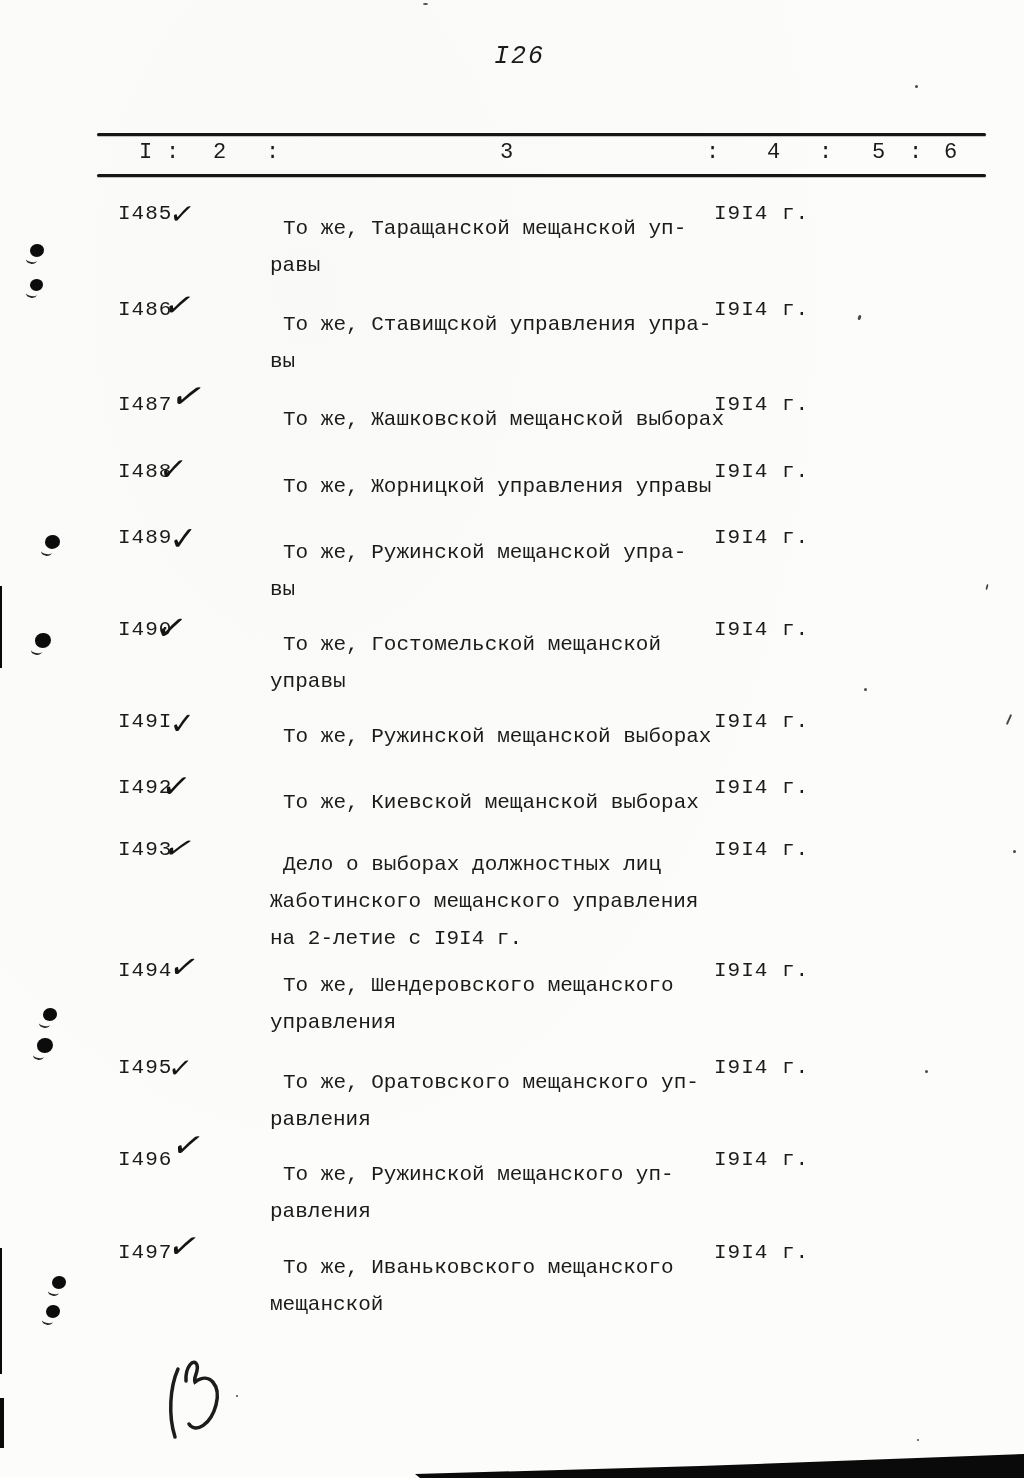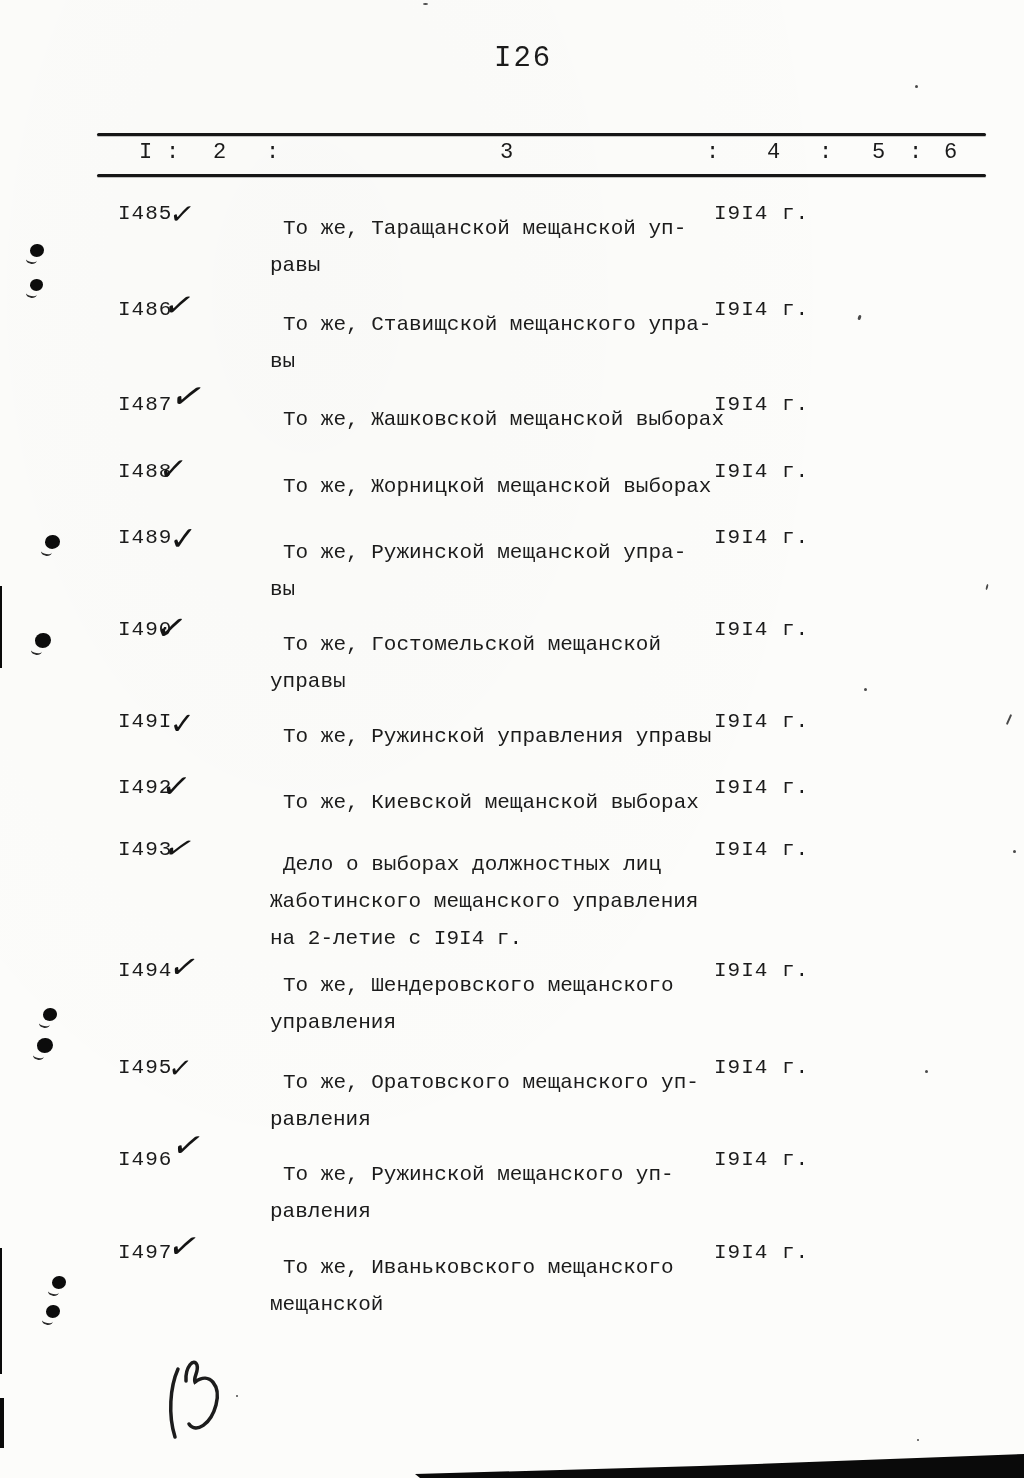--- a/index.html
+++ b/index.html
@@ -12,21 +12,21 @@
     position: relative;
   }
   .page {
     position: absolute; inset: 0;
     background:
       radial-gradient(ellipse at 30% 20%, rgba(0,0,0,0.012), transparent 60%),
       #fcfcfa;
   }
   .page-number {
     position: absolute; left: 494px; top: 42px;
-    font-size: 29px; letter-spacing: 2px;
+    font-size: 25px; letter-spacing: 2px; font-style: italic;
   }
   
   .rule {
     position: absolute; left: 97px; width: 889px; height: 3px;
     background: #161616;
     border-radius: 2px;
     box-shadow: 0 1px 0 rgba(20,20,20,0.25);
   }
   .rule-top { top: 133px; }
   .rule-bottom { top: 174px; }
@@ -119,54 +119,54 @@
     <div class="entry" style="top:202px">
       <span class="num">I485</span>
       <span class="check">✓</span>
       <div class="desc">То же, Таращанской мещанской уп-
 равы</div>
       <span class="date">I9I4 г.</span>
     </div>
     <div class="entry" style="top:298px">
       <span class="num">I486</span>
       <span class="check">✓</span>
-      <div class="desc">То же, Ставищской мещанского упра-
+      <div class="desc">То же, Ставищской управления упра-
 вы</div>
       <span class="date">I9I4 г.</span>
     </div>
     <div class="entry" style="top:393px">
       <span class="num">I487</span>
       <span class="check">✓</span>
       <div class="desc">То же, Жашковской мещанской выборах</div>
       <span class="date">I9I4 г.</span>
     </div>
     <div class="entry" style="top:460px">
       <span class="num">I488</span>
       <span class="check">✓</span>
-      <div class="desc">То же, Жорницкой мещанской выборах</div>
+      <div class="desc">То же, Жорницкой управления управы</div>
       <span class="date">I9I4 г.</span>
     </div>
     <div class="entry" style="top:526px">
       <span class="num">I489</span>
       <span class="check">✓</span>
       <div class="desc">То же, Ружинской мещанской упра-
 вы</div>
       <span class="date">I9I4 г.</span>
     </div>
     <div class="entry" style="top:618px">
       <span class="num">I490</span>
       <span class="check">✓</span>
       <div class="desc">То же, Гостомельской мещанской
 управы</div>
       <span class="date">I9I4 г.</span>
     </div>
     <div class="entry" style="top:710px">
       <span class="num">I49I</span>
       <span class="check">✓</span>
-      <div class="desc">То же, Ружинской управления управы</div>
+      <div class="desc">То же, Ружинской мещанской выборах</div>
       <span class="date">I9I4 г.</span>
     </div>
     <div class="entry" style="top:776px">
       <span class="num">I492</span>
       <span class="check">✓</span>
       <div class="desc">То же, Киевской мещанской выборах</div>
       <span class="date">I9I4 г.</span>
     </div>
     <div class="entry" style="top:838px">
       <span class="num">I493</span>

